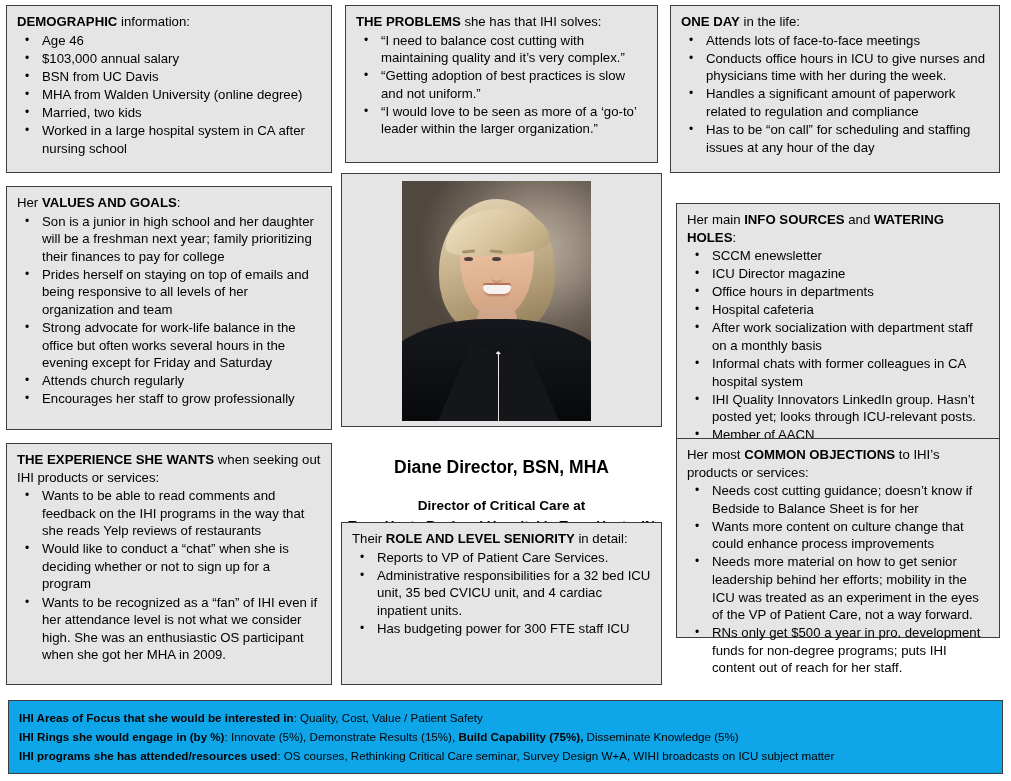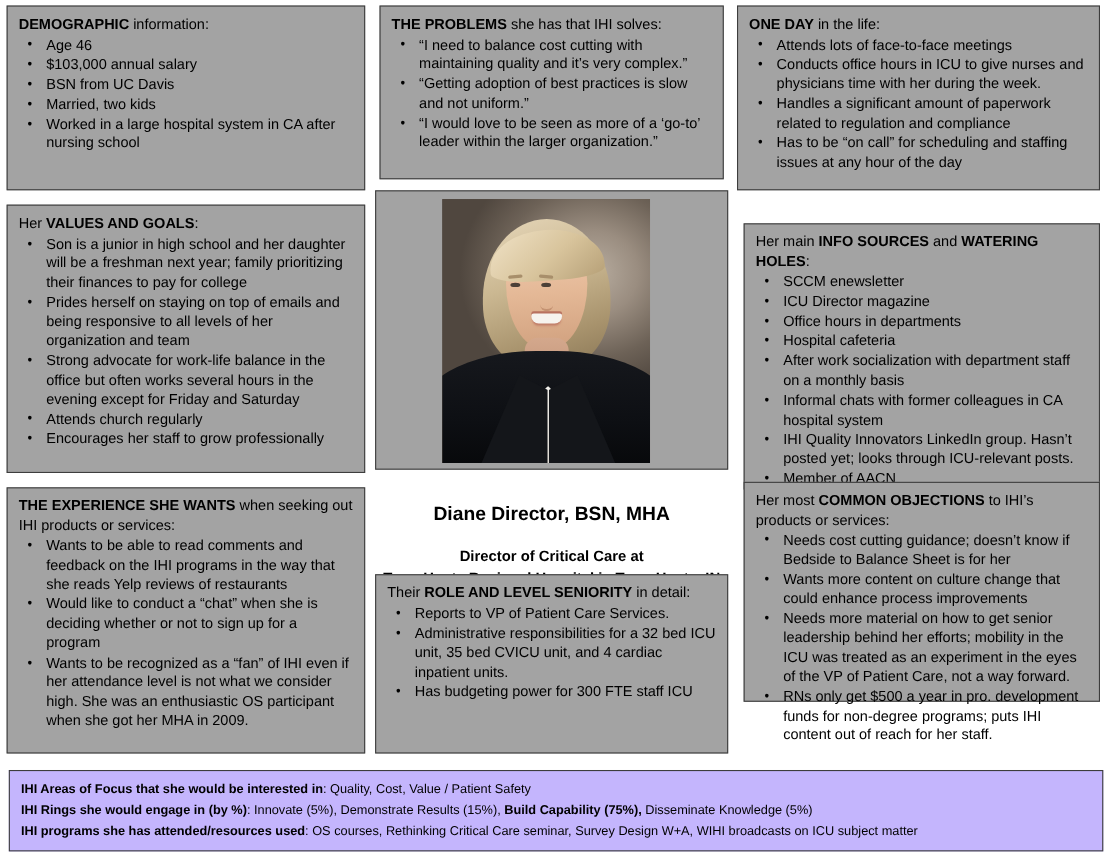--- a/index.html
+++ b/index.html
@@ -17,21 +17,21 @@
   }
   .page {
     position: relative;
     width: 1011px;
     height: 781px;
   }
   .box {
     position: absolute;
     box-sizing: border-box;
     border: 1.5px solid #3d3d3d;
-    background: #a3a3a3;
+    background: #e5e5e5;
     padding: 7px 10px 7px 10px;
   }
   .box-head {
     font-size: 13.2px;
     line-height: 17.5px;
     margin: 0 0 1px 0;
   }
   .box-head b { font-weight: bold; }
   ul.bullets {
     list-style: none;
@@ -71,21 +71,21 @@
 
   
   #footer-box {
     position: absolute;
     left: 8px;
     top: 700px;
     width: 995px;
     height: 74px;
     box-sizing: border-box;
     border: 1.5px solid #3d3d3d;
-    background: #c4b5fd;
+    background: #0ea5e9;
     padding: 7px 10px;
   }
   .footer-line {
     font-size: 11.6px;
     line-height: 19px;
     white-space: nowrap;
   }
   .footer-line .lbl { font-weight: bold; }
   .footer-line .hl { font-weight: bold; }
 
@@ -230,20 +230,21 @@
 <body>
 
 <div class="page">
 
   <div class="box" id="demographic-box">
     <div class="box-head"><b>DEMOGRAPHIC</b><span> information:</span></div>
     <ul class="bullets">
       <li>Age 46</li>
       <li>$103,000 annual salary</li>
       <li>BSN from UC Davis</li>
+      <li>MHA from Walden University (online degree)</li>
       <li>Married, two kids</li>
       <li>Worked in a large hospital system in CA after nursing school</li>
     </ul>
   </div>
 
   <div class="box" id="values-box">
     <div class="box-head"><span>Her </span><b>VALUES AND GOALS</b><span>:</span></div>
     <ul class="bullets">
       <li>Son is a junior in high school and her daughter will be a freshman next year; family prioritizing their finances to pay for college</li>
       <li>Prides herself on staying on top of emails and being responsive to all levels of her organization and team</li>

